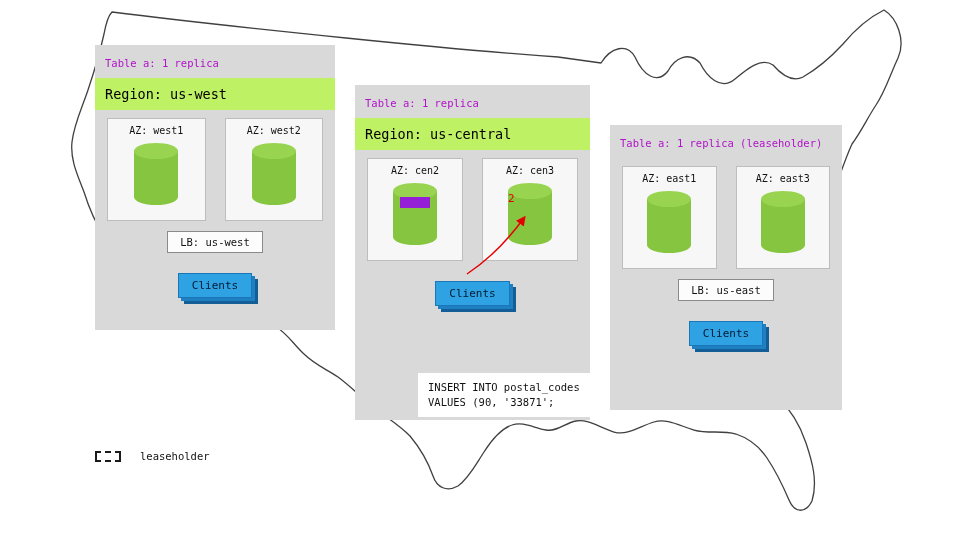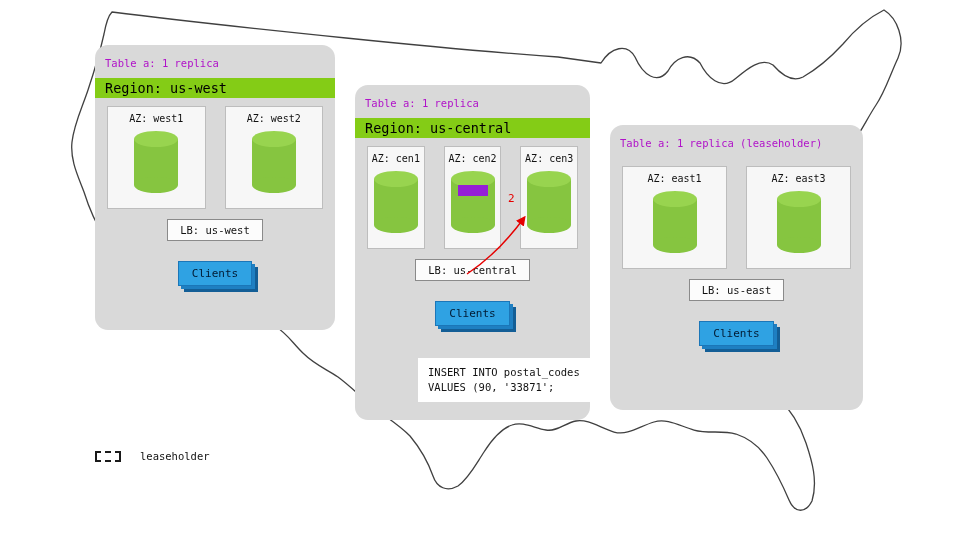--- a/index.html
+++ b/index.html
@@ -3,36 +3,36 @@
 <meta charset="utf-8">
 <style>
   * { margin:0; padding:0; box-sizing:border-box; }
   html,body { width:960px; height:540px; }
   body {
     position:relative; overflow:hidden; background:#ffffff;
     font-family:"DejaVu Sans Mono","Liberation Mono",monospace; color:#111;
   }
   .map-svg { position:absolute; left:0; top:0; z-index:0; }
 
-  .panel { position:absolute; background:#d9d9d9; z-index:10;border-radius:13px; }
+  .panel { position:absolute; background:#d9d9d9; z-index:10; }
   .panel-header { font-size:10.5px; color:#b013c9; padding:12px 10px 9px; white-space:nowrap; }
-  .region-bar { background:#84cc16; font-size:13.5px; padding:2px 10px; color:#000; white-space:nowrap; }
+  .region-bar { background:#bef264; font-size:13.5px; padding:8px 10px; color:#000; white-space:nowrap; }
   .az-row { display:flex; gap:19px; margin:8px 12px 0; }
   .az { flex:1; background:#f7f7f7; border:1px solid #bdbdbd; padding-bottom:14px; }
   .az-label { font-size:10px; text-align:center; padding:6px 0 4px; white-space:nowrap; }
   .cyl-wrap { position:relative; display:flex; justify-content:center; padding-top:2px; }
   .replica { position:absolute; top:17px; left:50%; transform:translateX(-50%);
              width:30px; height:11px; background:#951fd6; z-index:3; }
   .replica.leaseholder { width:33px; height:14px; border:2px dashed #000; }
   .lb-box { width:max-content; margin:10px auto 4px; background:#fcfcfc; border:1px solid #8a8a8a;
             font-size:10.5px; padding:4px 12px; white-space:nowrap; }
   .clients { width:max-content; margin:20px auto 0; background:#2fa2e3; border:1px solid #1b76b8;
              font-size:11px; padding:5px 13px; color:#001a33;
              box-shadow:3px 3px 0 #1e7fc2, 6px 6px 0 #135e96; }
-  .query-box { position:absolute; left:63px; bottom:18px; background:#ffffff;
+  .query-box { position:absolute; left:63px; bottom:3px; background:#ffffff;
                padding:7px 10px; font-size:10.5px; line-height:15px; white-space:pre; }
 
   .arrow-overlay { position:absolute; left:0; top:0; z-index:20; pointer-events:none; }
   .arrow-num { position:absolute; left:508px; top:192px; z-index:21; color:#e50000; font-size:11px; }
 
   .legend { position:absolute; left:95px; top:450px; z-index:10; display:flex; align-items:center; gap:7px; }
   .legend-swatch { width:26px; height:11px; border:2px dashed #1a1a1a; background:#fff; }
   .legend-label { font-size:10.5px;margin-left:12px; }
 </style>
 </head>
@@ -85,30 +85,20 @@
   </div>
   <div class="lb-box">LB: us-west</div>
   <div class="clients">Clients</div>
 </section>
 
 <section class="panel" style="left:355px; top:85px; width:235px; height:335px;">
   <div class="panel-header">Table a: 1 replica</div>
   <div class="region-bar">Region: us-central</div>
   <div class="az-row">
     <div class="az">
-      <div class="az-label">AZ: cen1</div>
-      <div class="cyl-wrap">
-        <svg width="46" height="64">
-            <rect x="1" y="9" width="44" height="46" fill="#86c540"></rect>
-            <ellipse cx="23" cy="55" rx="22" ry="8" fill="#86c540"></ellipse>
-            <ellipse cx="23" cy="9" rx="22" ry="8" fill="#98d44f"></ellipse>
-          </svg>
-      </div>
-    </div>
-    <div class="az">
       <div class="az-label">AZ: cen2</div>
       <div class="cyl-wrap">
         <svg width="46" height="64">
             <rect x="1" y="9" width="44" height="46" fill="#86c540"></rect>
             <ellipse cx="23" cy="55" rx="22" ry="8" fill="#86c540"></ellipse>
             <ellipse cx="23" cy="9" rx="22" ry="8" fill="#98d44f"></ellipse>
           </svg>
         <div class="replica"></div>
       </div>
     </div>
@@ -116,27 +106,26 @@
       <div class="az-label">AZ: cen3</div>
       <div class="cyl-wrap">
         <svg width="46" height="64">
             <rect x="1" y="9" width="44" height="46" fill="#86c540"></rect>
             <ellipse cx="23" cy="55" rx="22" ry="8" fill="#86c540"></ellipse>
             <ellipse cx="23" cy="9" rx="22" ry="8" fill="#98d44f"></ellipse>
           </svg>
       </div>
     </div>
   </div>
-  <div class="lb-box">LB: us-central</div>
   <div class="clients">Clients</div>
   <div class="query-box">INSERT INTO postal_codes
 VALUES (90, '33871';</div>
 </section>
 
-<section class="panel" style="left:610px; top:125px; width:253px; height:285px;">
+<section class="panel" style="left:610px; top:125px; width:232px; height:285px;">
   <div class="panel-header">Table a: 1 replica (leaseholder)</div>
   <div class="az-row">
     <div class="az">
       <div class="az-label">AZ: east1</div>
       <div class="cyl-wrap">
         <svg width="46" height="64">
             <rect x="1" y="9" width="44" height="46" fill="#86c540"></rect>
             <ellipse cx="23" cy="55" rx="22" ry="8" fill="#86c540"></ellipse>
             <ellipse cx="23" cy="9" rx="22" ry="8" fill="#98d44f"></ellipse>
           </svg>

